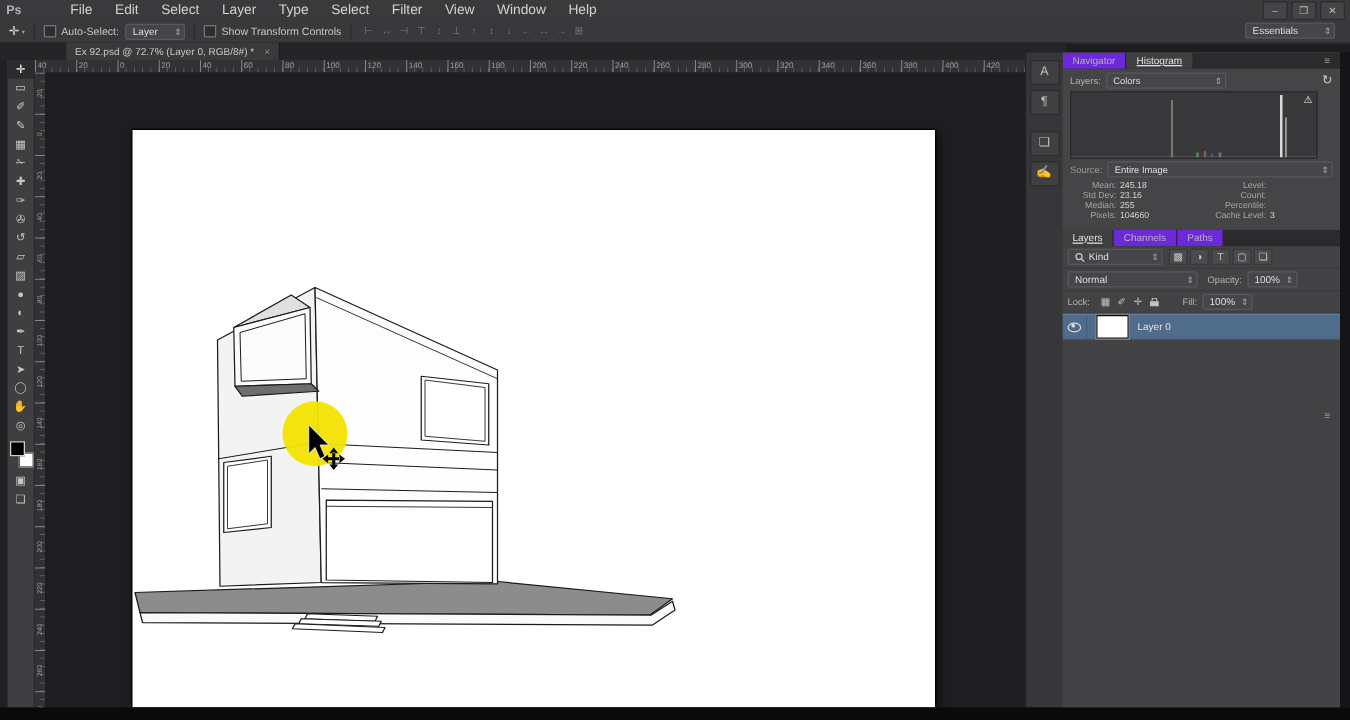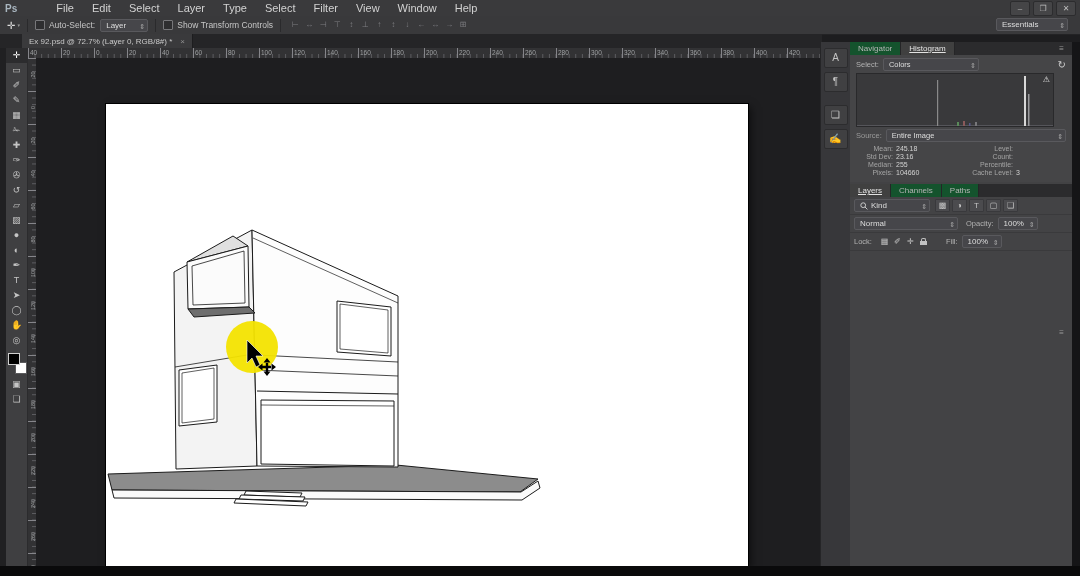--- a/index.html
+++ b/index.html
@@ -25,21 +25,21 @@
   .sep{width:1px;height:13px;background:#2a2a2c;margin:0 7px;}
   .cb{width:8px;height:8px;border:1px solid #77777a;background:#2e2e30;border-radius:1px;margin-right:4px;flex:none;}
   .dd{position:relative;height:13px;background:#46464a;border:1px solid #59595d;border-radius:2px;
       font-size:8px;color:#dedede;line-height:12px;padding:0 14px 0 5px;box-sizing:border-box;white-space:nowrap;}
   .dd:after{content:"⇕";position:absolute;right:2px;top:1px;font-size:7px;color:#a8a8a8;}
   .aligns{display:flex;}
   .alignbtn{width:14px;text-align:center;font-size:8px;color:#7d7d81;line-height:16px;}
   .workspace{position:absolute;right:12px;top:2px;width:72px;}
 
   
-  .tabbar{left:0;top:34px;width:822px;height:14px;background:#252527;display:flex;}
+  .tabbar{left:0;top:34px;width:822px;height:14px;background:#252527;display:flex;padding-left:31px;}
   .doctab{margin-left:22px;background:#3a3a3c;padding:0 7px;font-size:8px;color:#c9c9c9;
           display:flex;align-items:center;gap:8px;border-right:1px solid #1d1d1f;}
   .tabclose{color:#909090;font-size:8px;}
 
   
   .tooledge{left:0;top:48px;width:6px;height:518px;background:#202022;}
   .toolbar{left:6px;top:48px;width:22px;height:518px;background:#3f3f41;border-right:1px solid #2b2b2d;
            display:flex;flex-direction:column;align-items:center;box-sizing:border-box;}
   .tools{display:flex;flex-direction:column;width:22px;}
   .tool{width:22px;height:15px;line-height:15px;text-align:center;font-size:9px;color:#c5c5c5;}
@@ -72,21 +72,21 @@
   
   .dockstrip{left:820px;top:42px;width:30px;height:524px;background:#37373a;border-left:1px solid #252527;
              display:flex;flex-direction:column;align-items:center;padding-top:6px;box-sizing:border-box;gap:4px;}
   .dockbtn{width:22px;height:18px;line-height:18px;text-align:center;font-size:10px;color:#c3c3c3;
            background:#404042;border:1px solid #2c2c2e;border-radius:2px;flex:none;}
   .dockbtn:nth-child(2){margin-bottom:9px;}
 
   
   .panels{left:850px;top:42px;width:222px;height:524px;background:#424244;}
   .phead{height:13px;background:#2b2b2d;display:flex;align-items:stretch;overflow:hidden;}
-  .ptab{padding:0 8px;font-size:8px;line-height:13px;color:#b5b5b5;background:#14532d;border-right:1px solid #252527;white-space:nowrap;}
+  .ptab{padding:0 8px;font-size:8px;line-height:13px;color:#b5b5b5;background:#6d28d9;border-right:1px solid #252527;white-space:nowrap;}
   .ptab.active{background:#404040;color:#e2e2e2;text-decoration:underline;}
   .pmenu{margin-left:auto;color:#9a9a9a;font-size:8px;line-height:13px;margin-right:4px;}
   .histo{position:absolute;left:0;top:0;width:222px;height:140px;background:#454547;overflow:hidden;}
   .hbody{padding:3px 6px;}
   .prow{display:flex;align-items:center;margin-bottom:2px;}
   .plab{font-size:7.5px;color:#b2b2b2;margin-right:4px;white-space:nowrap;}
   .refresh{margin-left:auto;font-size:10px;color:#cccccc;line-height:12px;}
   .histobox{position:relative;width:196px;height:52px;background:#39393b;border:1px solid #29292b;margin:2px 0;}
   .warn{position:absolute;top:1px;right:3px;font-size:8px;color:#e5e5e5;}
   .stats{display:grid;grid-template-columns:40px 58px 62px 1fr;font-size:7px;line-height:8px;margin-top:3px;}
@@ -285,21 +285,21 @@
   <div class="abs panels">
 
     <div class="histo">
       <div class="phead">
           <span class="ptab">Navigator</span>
           <span class="ptab active">Histogram</span>
         </div>
       <span class="pmenu abs" style="right:4px;top:0;">≡</span>
       <div class="hbody">
         <div class="prow">
-          <span class="plab">Select:</span>
+          <span class="plab">Layers:</span>
           <span class="dd" style="width:96px;font-size:7.5px;">Colors</span>
           <span class="refresh">↻</span>
         </div>
         <div class="histobox">
           <span class="warn">⚠</span>
           <svg width="196" height="52">
             <rect x="0" y="51" width="196" height="1" fill="#55555a"></rect>
             <rect x="80" y="6" width="1.2" height="46" fill="#8a8a8a"></rect>
             <rect x="100" y="48" width="2" height="4" fill="#5a8a5a"></rect>
             <rect x="106" y="47" width="2" height="5" fill="#8a5a5a"></rect>
@@ -366,18 +366,25 @@
         <span class="plab">Lock:</span>
         <span class="locks">
             <span class="lockbtn">▦</span>
             <span class="lockbtn">✐</span>
             <span class="lockbtn">✛</span>
             <span class="lockbtn padlock"></span>
           </span>
         <span class="plab" style="margin-left:14px;">Fill:</span>
         <span class="dd" style="width:40px;">100%</span>
       </div>
+      <div class="layerrow">
+        <span class="eyecell">
+          <span class="eye"></span>
+        </span>
+        <span class="thumb"></span>
+        <span class="lname">Layer 0</span>
+      </div>
     </div>
   </div>
 
   <div class="abs rightedge"></div>
   <div class="abs bottombar"></div>
 </div>
 
 </body></html>

